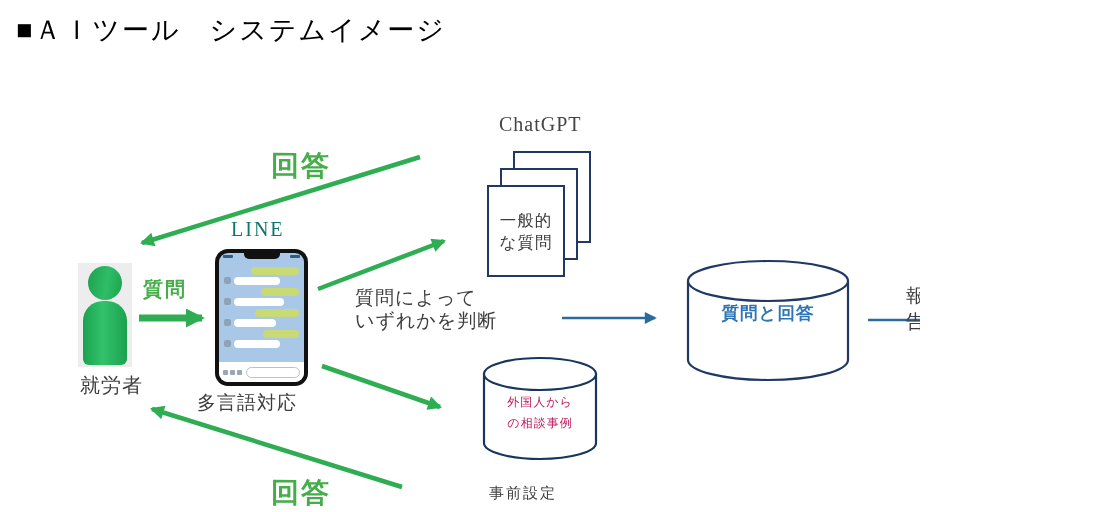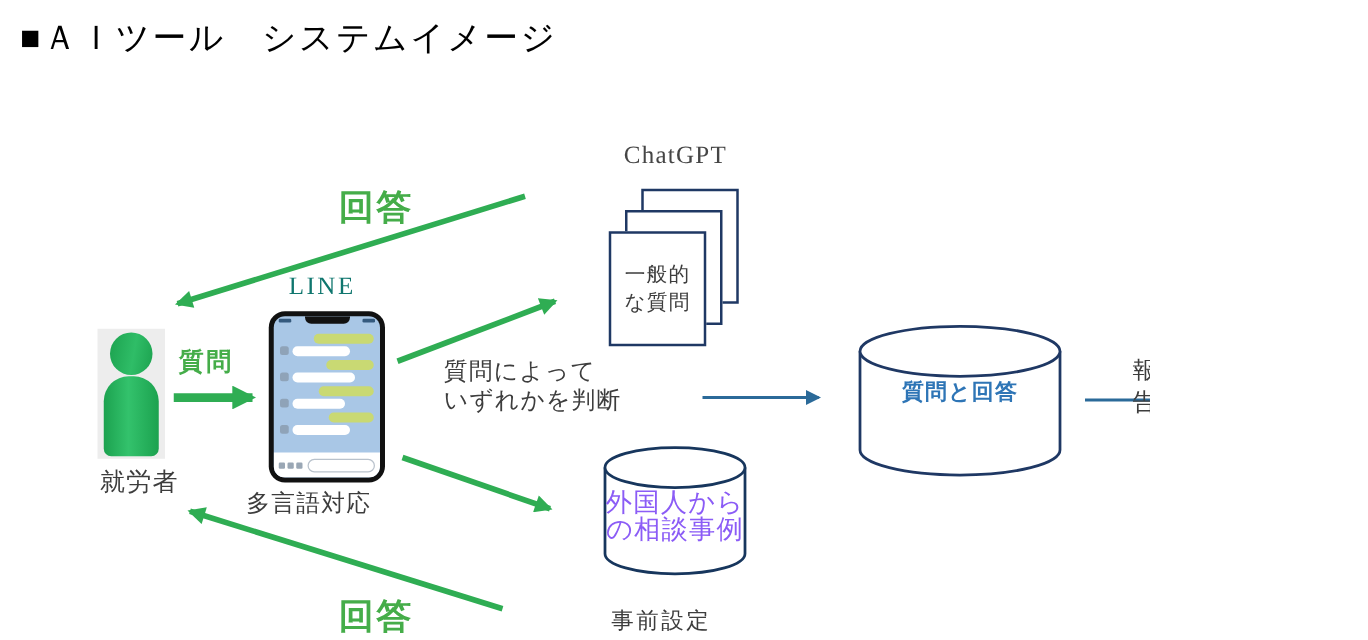--- a/index.html
+++ b/index.html
@@ -46,21 +46,21 @@
   .input-pill{flex:1;height:9px;border:1px solid #b9c2cc;border-radius:6px;background:#fff;margin-left:2px;}
   
   .doc{position:absolute;width:78px;height:92px;background:#fff;border:2.5px solid #1f3864;box-sizing:border-box;}
   .doc.back{left:513px;top:151px;z-index:2;}
   .doc.mid{left:500px;top:168px;z-index:3;}
   .doc.front{left:487px;top:185px;z-index:4;display:flex;align-items:center;justify-content:center;text-align:center;}
   .doc-text{font-size:16.5px;line-height:22px;color:#3d3d3d;letter-spacing:1px;}
   .two-line span{display:block;}
   .cyl-text{z-index:3;text-align:center;transform:translateX(-50%);}
   .qa-text{font-size:17.5px;line-height:22px;font-weight:bold;color:#2e75b6;letter-spacing:1px;}
-  .case-text{font-size:21px;line-height:21px;color:#8b5cf6;letter-spacing:1px;}
+  .case-text{font-size:12px;line-height:21px;color:#be185d;letter-spacing:1px;}
   .decision-text{font-size:19px;line-height:23px;color:#3d3d3d;letter-spacing:1px;}
 </style>
 </head>
 <body>
 
 <div class="canvas">
 
   <svg class="overlay" width="1094" height="512" viewBox="0 0 1094 512">
     <defs>
       <marker id="gh" viewBox="0 0 10 10" refX="8.5" refY="5" markerWidth="15" markerHeight="14" orient="auto" markerUnits="userSpaceOnUse">
@@ -162,21 +162,21 @@
 
   <div class="abs decision-text two-line txt" style="left:355px;top:286px;">
     <span>質問によって</span>
     <span>いずれかを判断</span>
   </div>
 
   <div class="abs cyl-text case-text two-line" style="left:540px;top:392px;">
     <span>外国人から</span>
     <span>の相談事例</span>
   </div>
-  <div class="abs jp-label txt" style="left:489px;top:484px;font-size:18px;letter-spacing:2px;">事前設定</div>
+  <div class="abs jp-label txt" style="left:489px;top:484px;font-size:15px;letter-spacing:2px;">事前設定</div>
 
   <div class="abs cyl-text qa-text two-line" style="left:768px;top:302px;text-align:right;">
     <span>質問と回答</span>
   </div>
 
   <div class="abs jp-label txt" style="left:906px;top:283px;">報告</div>
 
   <div class="abs owner-head"></div>
   <div class="abs owner-body"></div>
   <div class="abs jp-label txt" style="left:976px;top:362px;font-size:20.5px;letter-spacing:2px;">事業主</div>

